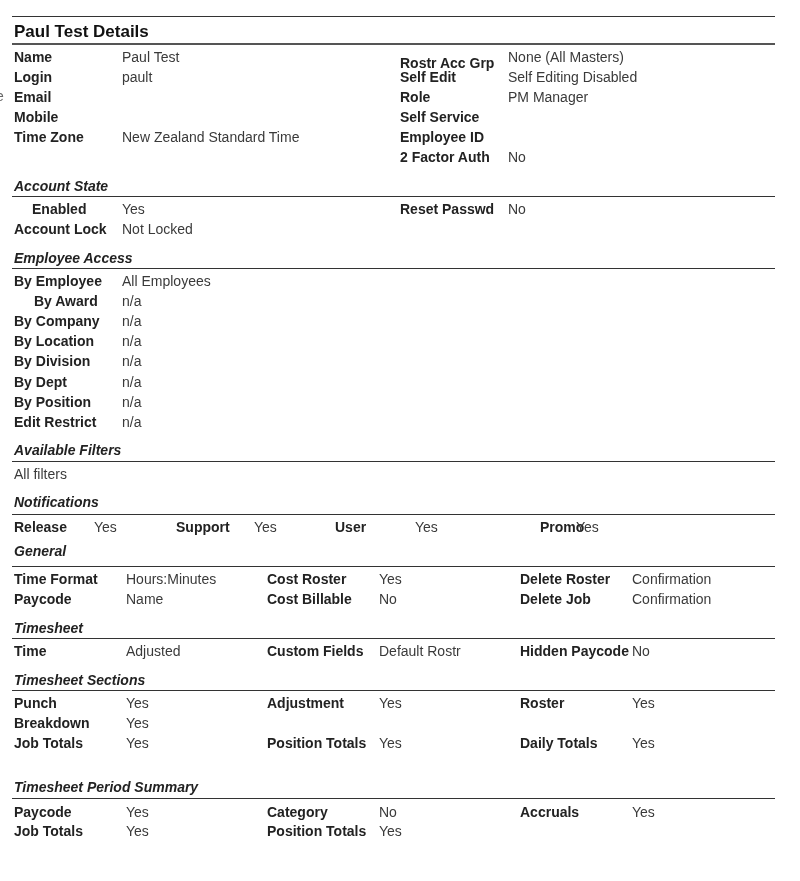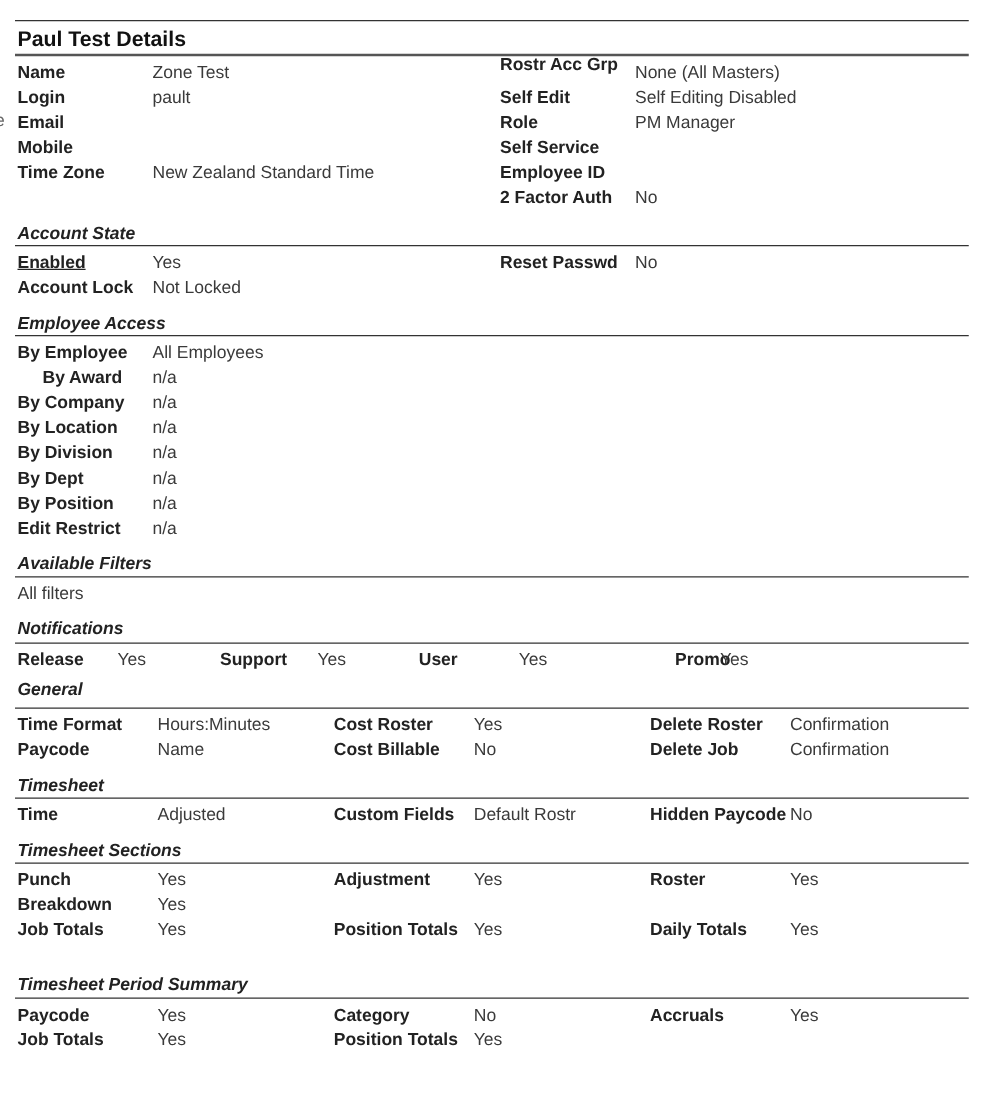--- a/index.html
+++ b/index.html
@@ -18,48 +18,48 @@
 <body>
 
 <div class="abs frag" style="left:-4px; top:88px;">e</div>
 
 <div class="rule" style="top:16px;"></div>
 <div class="abs title" style="left:14px; top:22px;">Paul Test Details</div>
 <div class="rule thick" style="top:43px;"></div>
 
 <div>
   <div class="abs lbl" style="left:14px; top:49px;">Name</div>
-  <div class="abs val" style="left:122px; top:49px;">Zone Test</div>
+  <div class="abs val" style="left:122px; top:49px;">Paul Test</div>
   <div class="abs lbl" style="left:14px; top:69px;">Login</div>
   <div class="abs val" style="left:122px; top:69px;">pault</div>
   <div class="abs lbl" style="left:14px; top:89px;">Email</div>
   <div class="abs val" style="left:122px; top:89px;"></div>
   <div class="abs lbl" style="left:14px; top:109px;">Mobile</div>
   <div class="abs val" style="left:122px; top:109px;"></div>
   <div class="abs lbl" style="left:14px; top:129px;">Time Zone</div>
   <div class="abs val" style="left:122px; top:129px;">New Zealand Standard Time</div>
 
-  <div class="abs lbl" style="left:400px; top:43px;text-align:center;">Rostr Acc Grp</div>
+  <div class="abs lbl" style="left:400px; top:55px;text-align:center;">Rostr Acc Grp</div>
   <div class="abs val" style="left:508px; top:49px;">None (All Masters)</div>
   <div class="abs lbl" style="left:400px; top:69px;">Self Edit</div>
   <div class="abs val" style="left:508px; top:69px;">Self Editing Disabled</div>
   <div class="abs lbl" style="left:400px; top:89px;">Role</div>
   <div class="abs val" style="left:508px; top:89px;">PM Manager</div>
   <div class="abs lbl" style="left:400px; top:109px;">Self Service</div>
   <div class="abs val" style="left:508px; top:109px;"></div>
   <div class="abs lbl" style="left:400px; top:129px;">Employee ID</div>
   <div class="abs val" style="left:508px; top:129px;"></div>
   <div class="abs lbl" style="left:400px; top:149px;">2 Factor Auth</div>
   <div class="abs val" style="left:508px; top:149px;">No</div>
 </div>
 
 <div>
   <div class="abs hd" style="left:14px; top:178px;">Account State</div>
   <div class="rule" style="top:196px;"></div>
-  <div class="abs lbl" style="left:14px; top:201px;text-decoration:underline;">Enabled</div>
+  <div class="abs lbl" style="left:32px; top:201px;">Enabled</div>
   <div class="abs val" style="left:122px; top:201px;">Yes</div>
   <div class="abs lbl" style="left:14px; top:221px;">Account Lock</div>
   <div class="abs val" style="left:122px; top:221px;">Not Locked</div>
   <div class="abs lbl" style="left:400px; top:201px;">Reset Passwd</div>
   <div class="abs val" style="left:508px; top:201px;">No</div>
 </div>
 
 <div>
   <div class="abs hd" style="left:14px; top:250px;">Employee Access</div>
   <div class="rule" style="top:268px;"></div>

